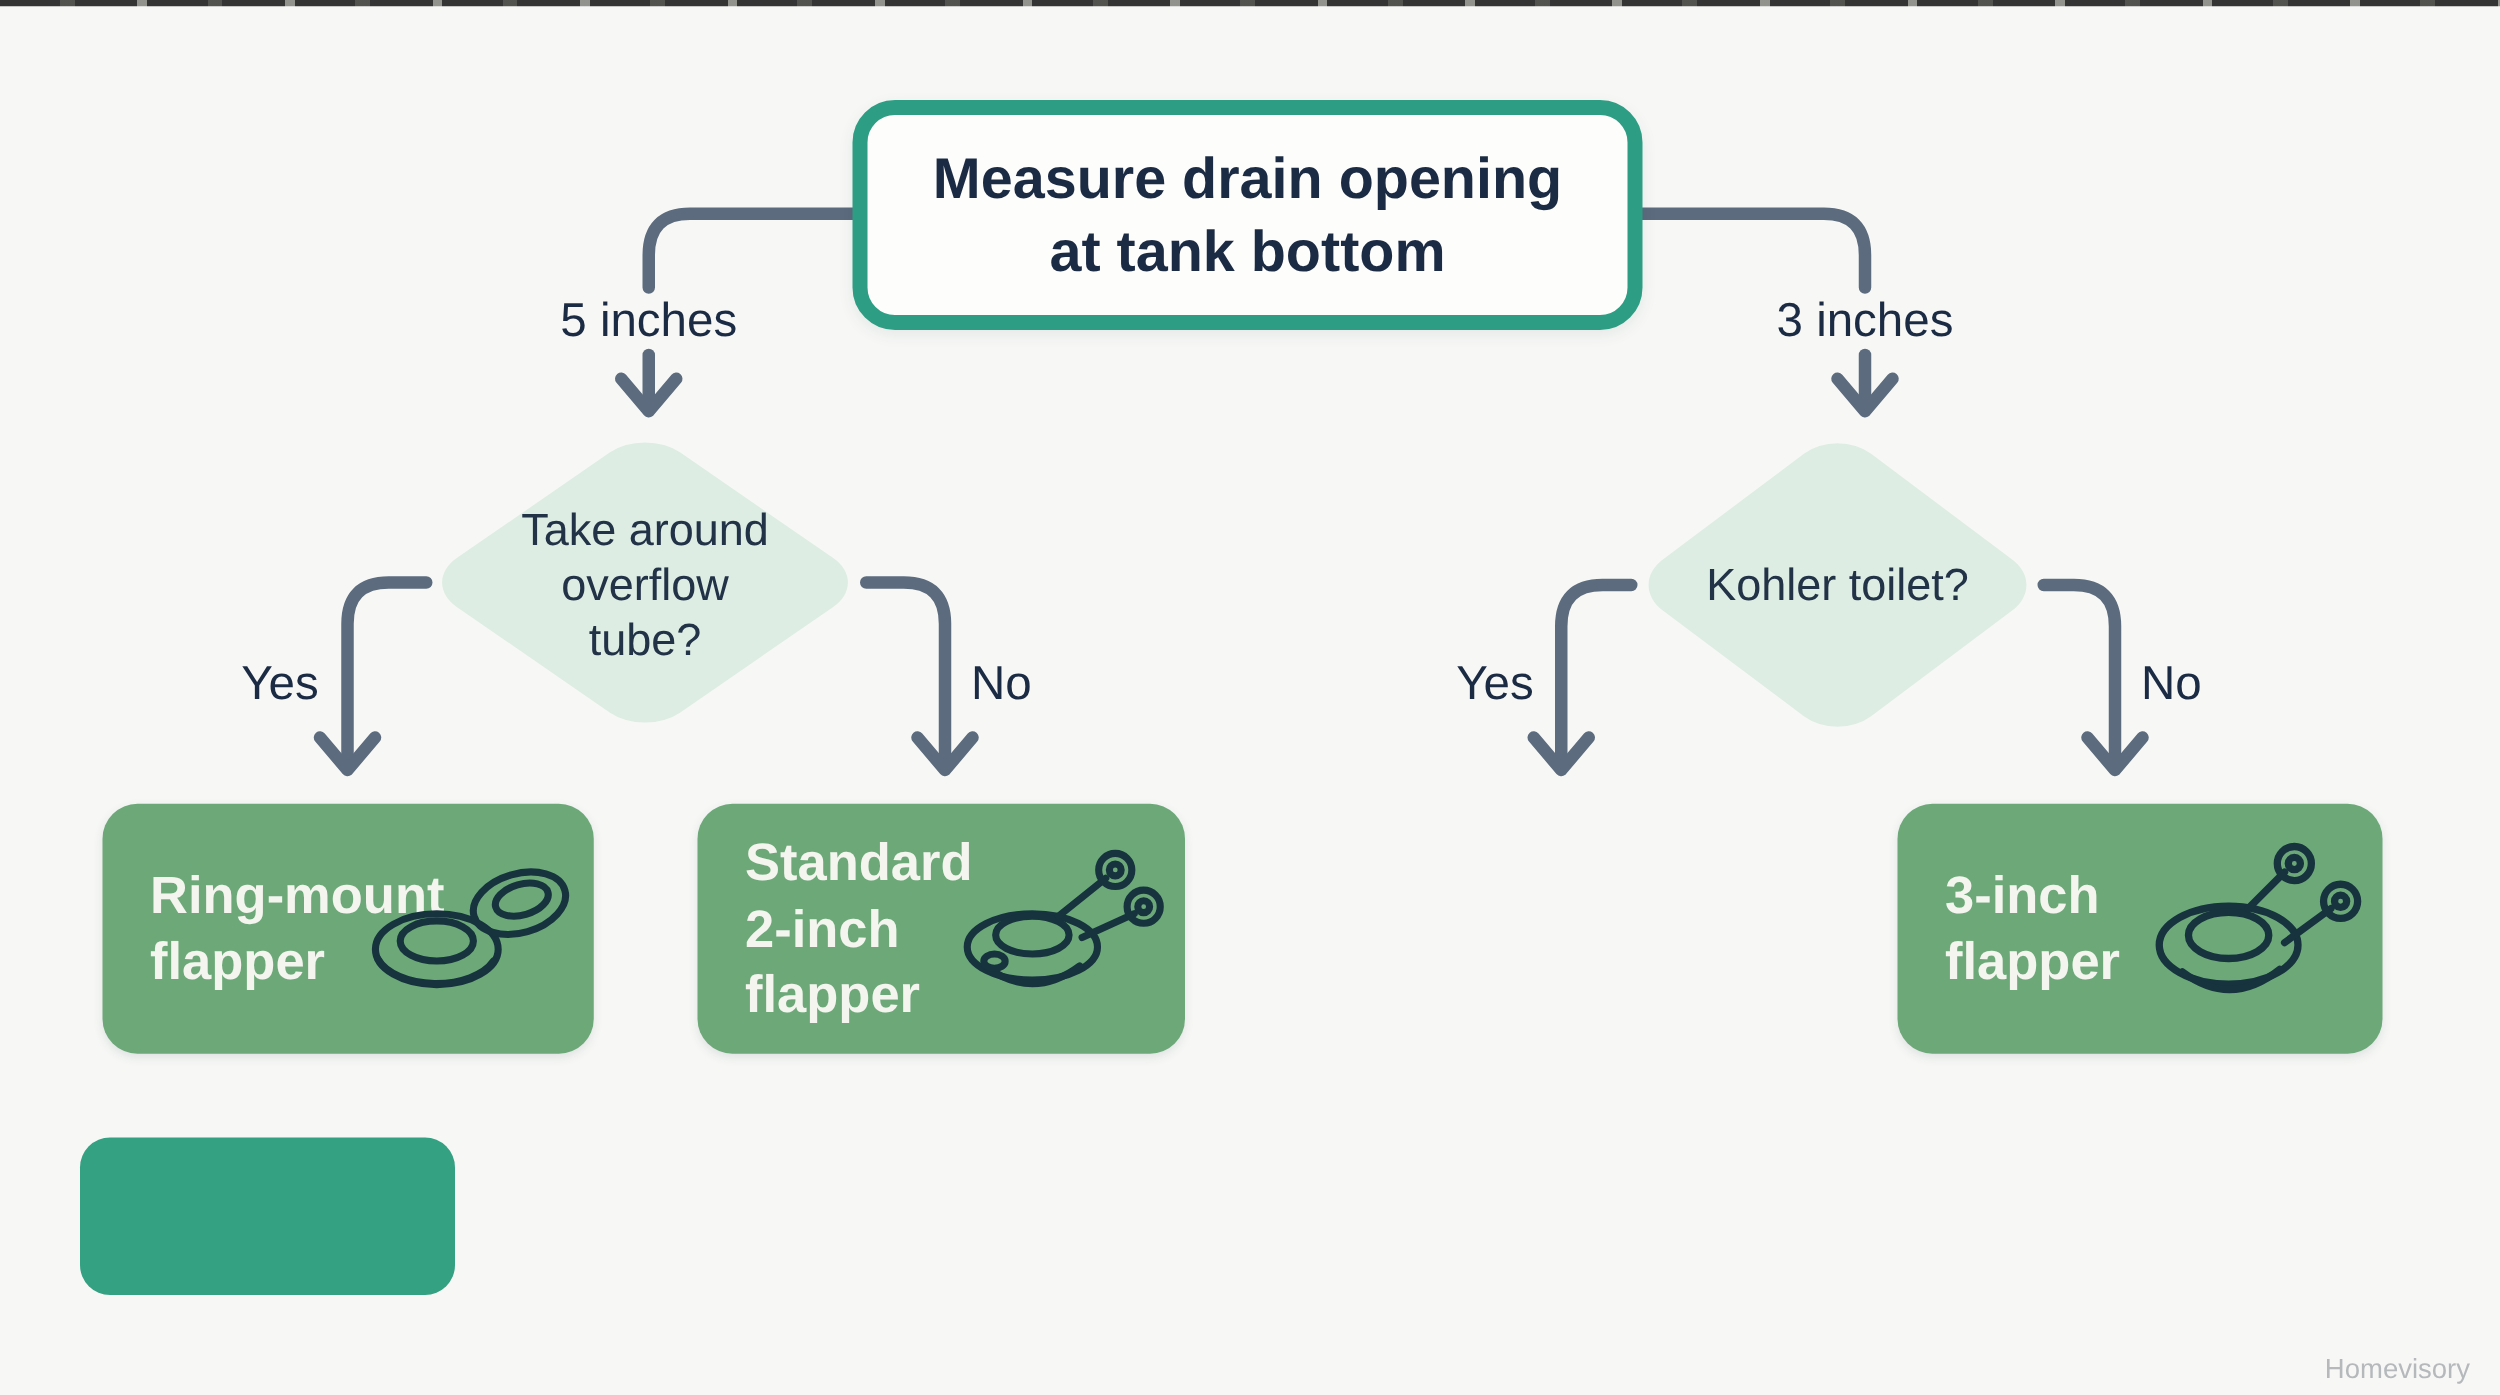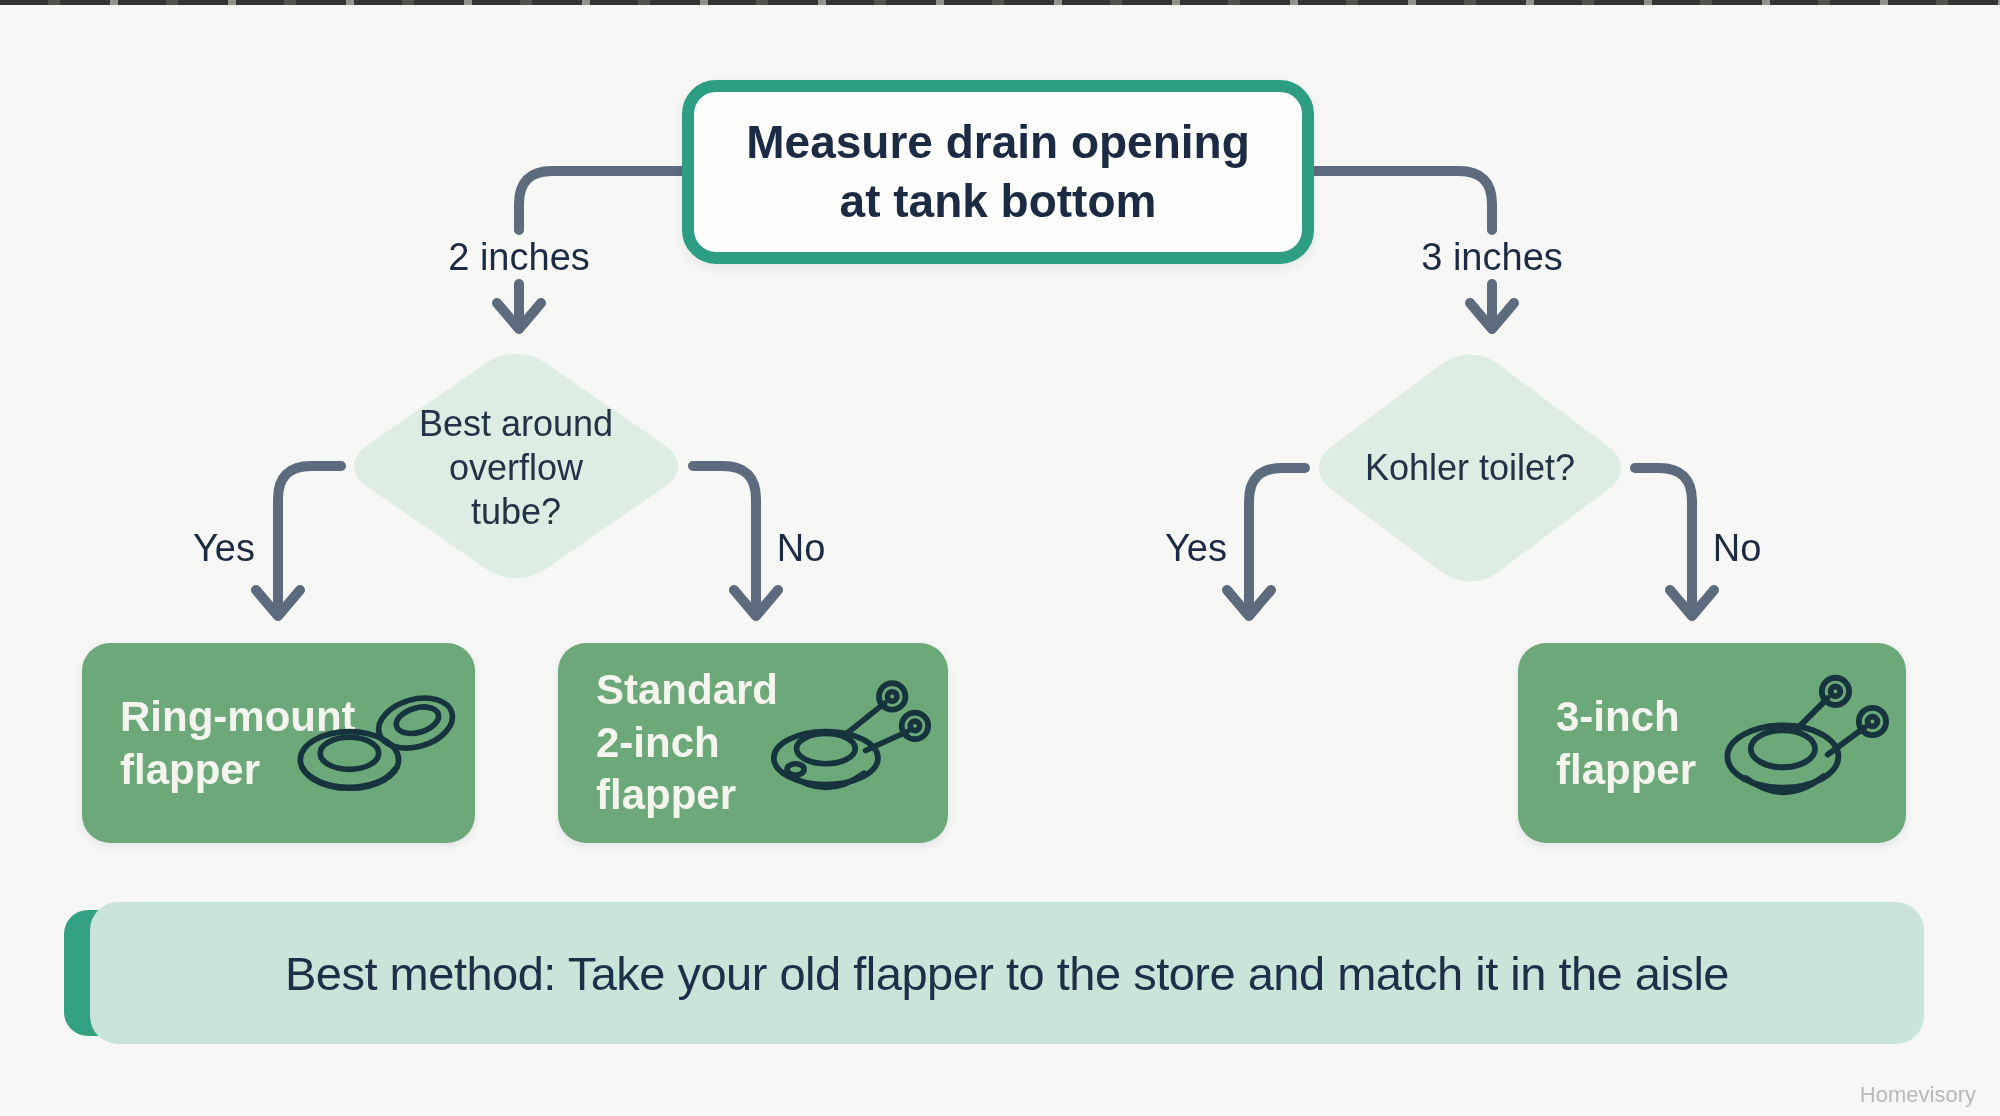--- a/index.html
+++ b/index.html
@@ -113,25 +113,25 @@
     <path d="M1227 590 L1249 616 L1271 590"></path>
     <path d="M1635 468 L1659 468 Q1692 468 1692 501 L1692 608"></path>
     <path d="M1670 590 L1692 616 L1714 590"></path>
   </svg>
 
   <div class="root-node">
     <div class="root-label pre">Measure drain opening
 at tank bottom</div>
   </div>
 
-  <div class="size-label" style="left:519px;top:257px;">2 inches</div>
+  <div class="size-label" style="left:519px;top:257px;">5 inches</div>
   <div class="size-label" style="left:1492px;top:257px;">3 inches</div>
 
   <div class="diamond left"></div>
-  <div class="diamond-label pre" style="left:516px;top:468px;">Best around
+  <div class="diamond-label pre" style="left:516px;top:468px;">Take around
 overflow
 tube?</div>
 
   <div class="diamond right"></div>
   <div class="diamond-label pre" style="left:1470px;top:468px;">Kohler toilet?</div>
 
   <div class="yn-label" style="left:224px;top:548px;">Yes</div>
   <div class="yn-label" style="left:801px;top:548px;">No</div>
   <div class="yn-label" style="left:1196px;top:548px;">Yes</div>
   <div class="yn-label" style="left:1737px;top:548px;">No</div>
@@ -183,19 +183,16 @@
         <circle cx="134" cy="25" r="14"></circle>
           <circle cx="134" cy="25" r="5"></circle>
         <path d="M126 90 L164 62"></path>
         <circle cx="172" cy="56" r="14"></circle>
           <circle cx="172" cy="56" r="5"></circle>
       </svg>
     </div>
   </div>
 
   <div class="banner-accent"></div>
-  <div class="banner">
-    <div class="banner-text">Best method: Take your old flapper to the store and match it in the aisle</div>
-  </div>
 
   <div class="watermark">Homevisory</div>
 
 </div>
 
 </body></html>

